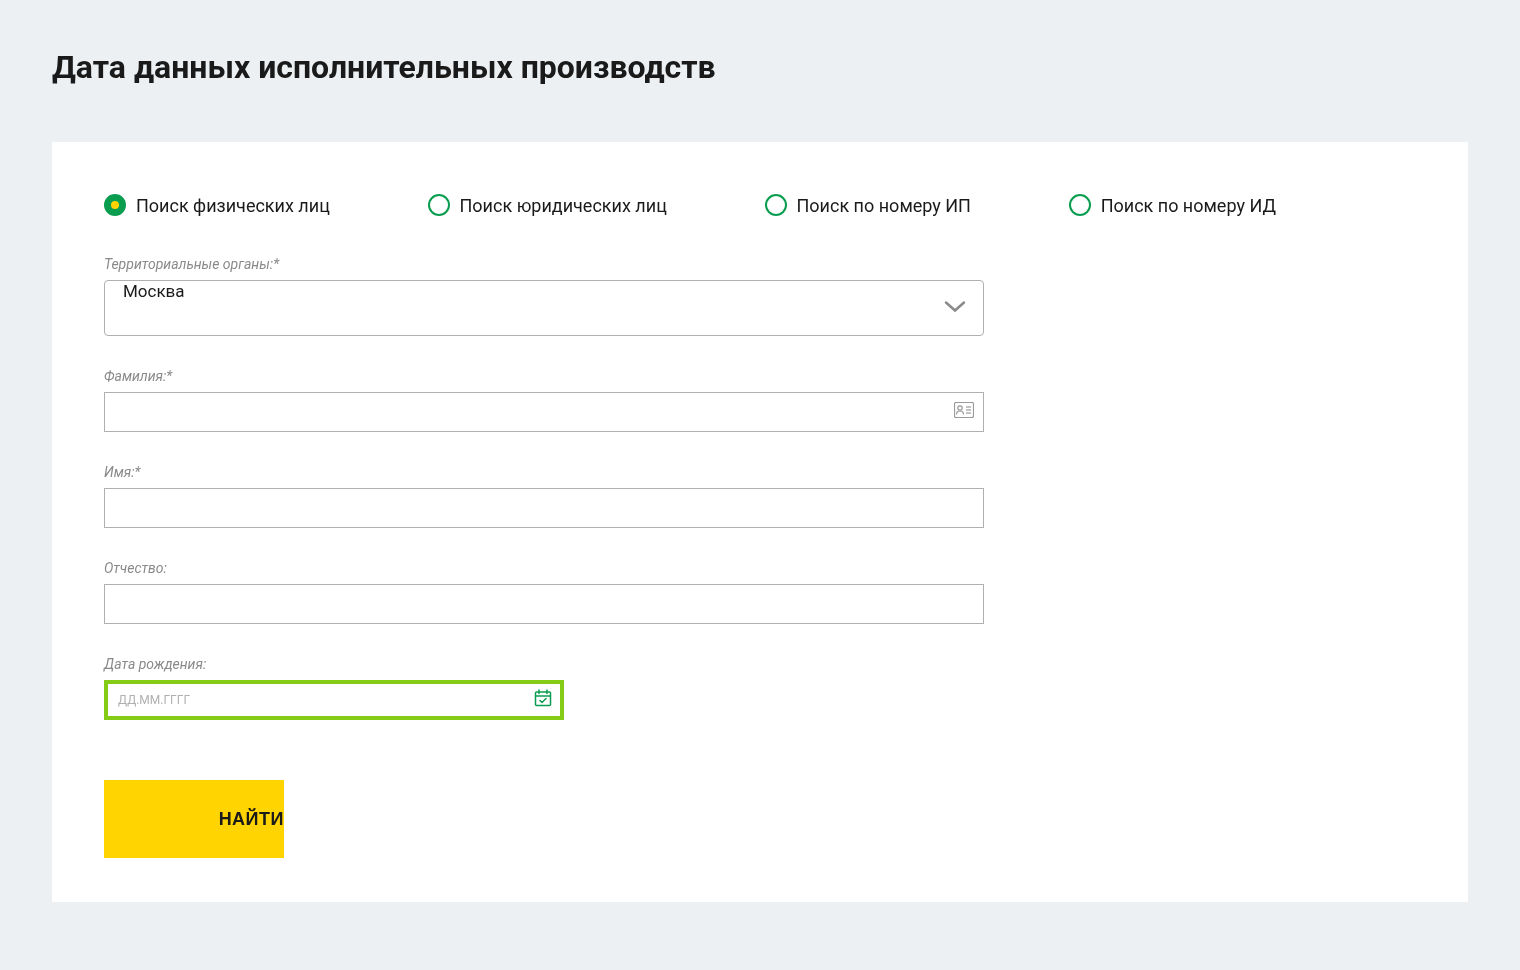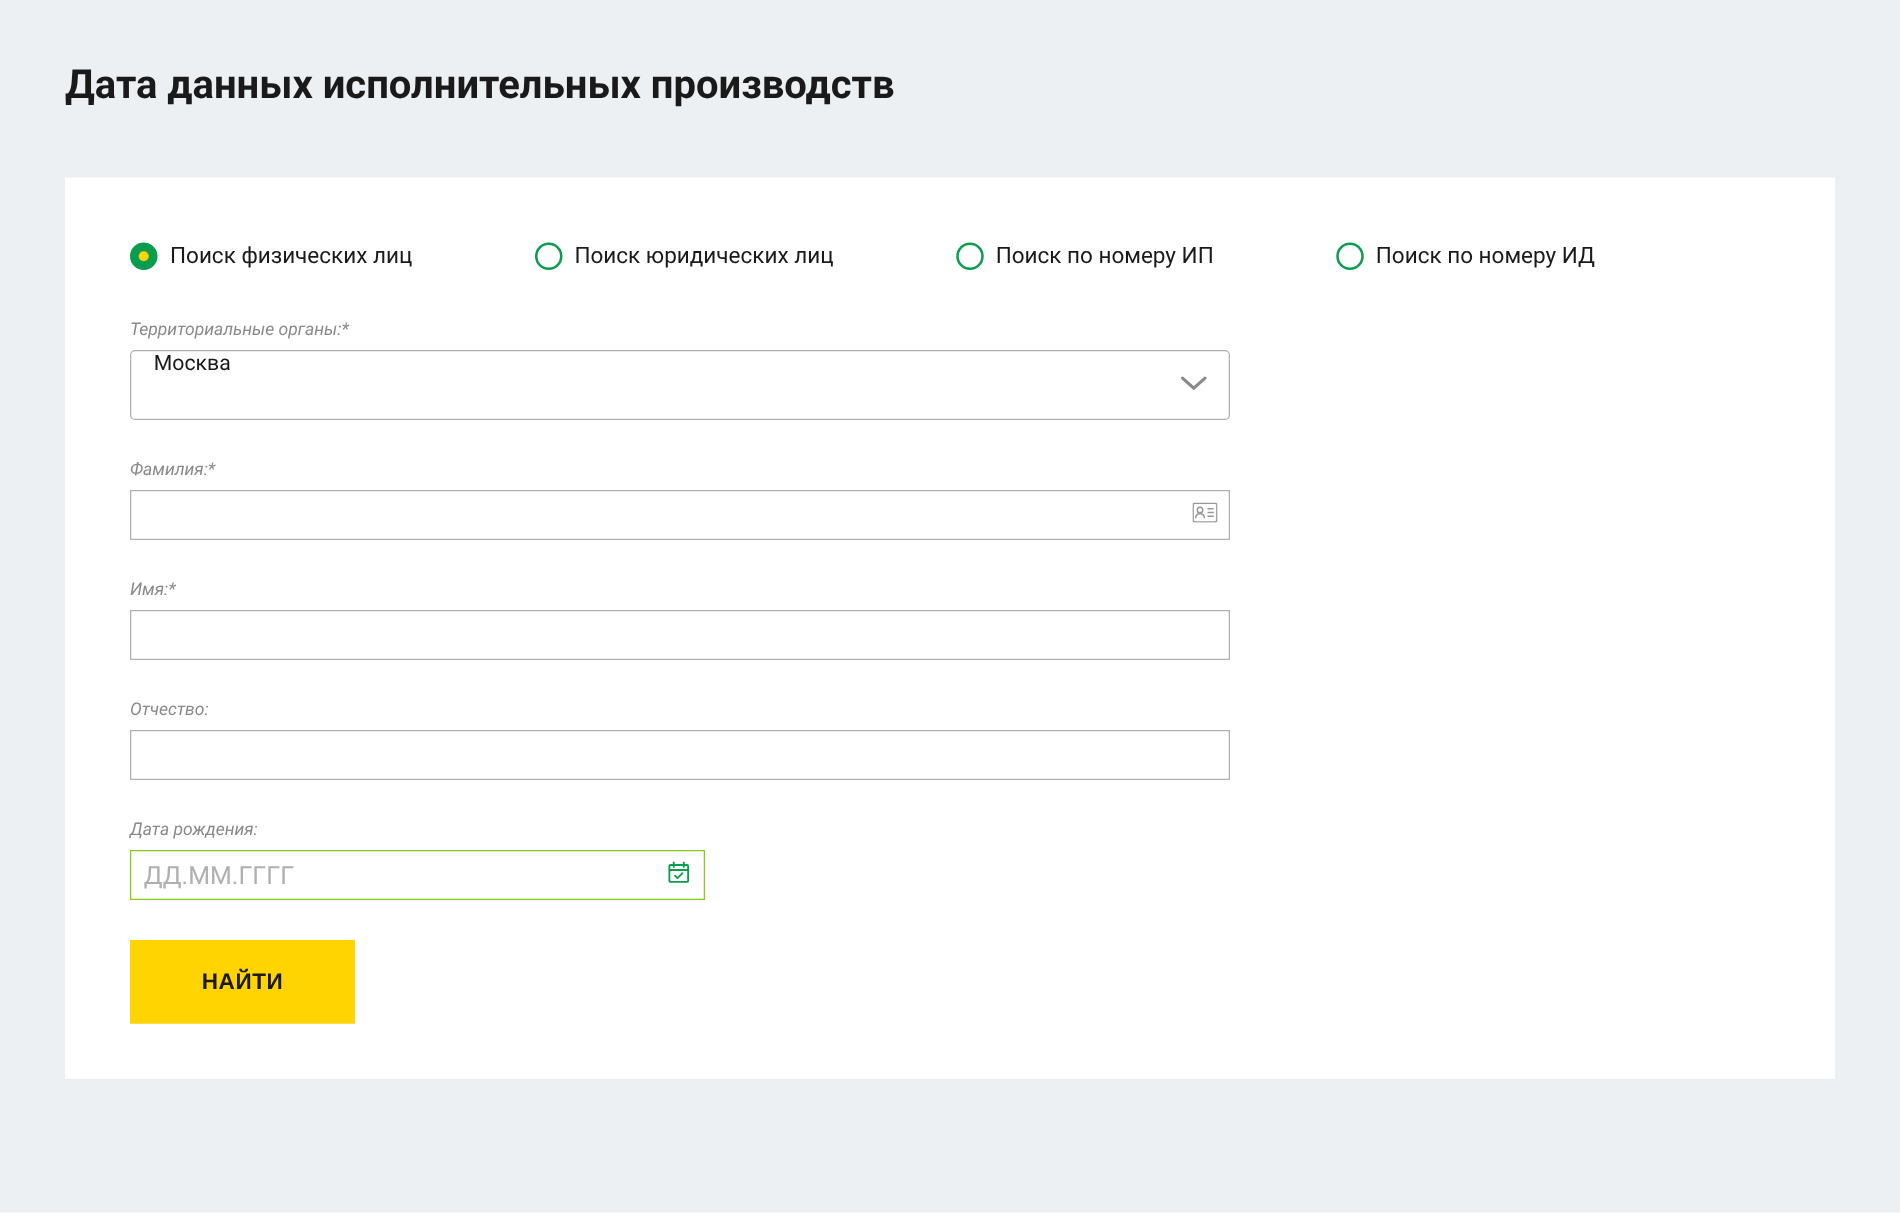--- a/index.html
+++ b/index.html
@@ -23,20 +23,21 @@
 }
 .radio-row {
   display: flex;
   gap: 0;
   justify-content: space-between;
   margin-bottom: 40px;
   padding-right: 140px;
 }
 .radio-option {
   display: flex;
+  align-items: center;
   gap: 10px;
   cursor: pointer;
   font-size: 18px;
   color: #1a1a1a;
 }
 .radio-circle {
   width: 22px;
   height: 22px;
   border-radius: 50%;
   border: 2px solid #0a9d4f;
@@ -106,46 +107,48 @@
   transform: translateY(-50%);
   color: #8a8a8a;
 }
 .date-wrap {
   position: relative;
   width: 460px;
 }
 .date-input {
   width: 100%;
   height: 40px;
-  border: 1px solid #84cc16;
+  border: 4px solid #84cc16;
   padding: 0 40px 0 10px;
-  font-size: 20px;
+  font-size: 12px;
   color: #b0b0b0;
   background: #fff;
   display: flex;
   align-items: center;
   cursor: pointer;
 }
 .calendar-icon {
   position: absolute;
   right: 12px;
   top: 50%;
   transform: translateY(-50%);
 }
 .submit-btn {
+  margin-top: 28px;
   background: #ffd400;
   border: none;
-  height: 67px;
+  height: 78px;
   width: 180px;
   font-size: 18px;
   font-weight: 700;
   letter-spacing: 0.5px;
   color: #1a1a1a;
   cursor: pointer;
   text-transform: uppercase;
+  text-align: right;
 }
 </style>
 </head>
 <body>
 
 <h1 class="page-title">Дата данных исполнительных производств</h1>
 
 <div class="card">
 
   <div class="radio-row">

